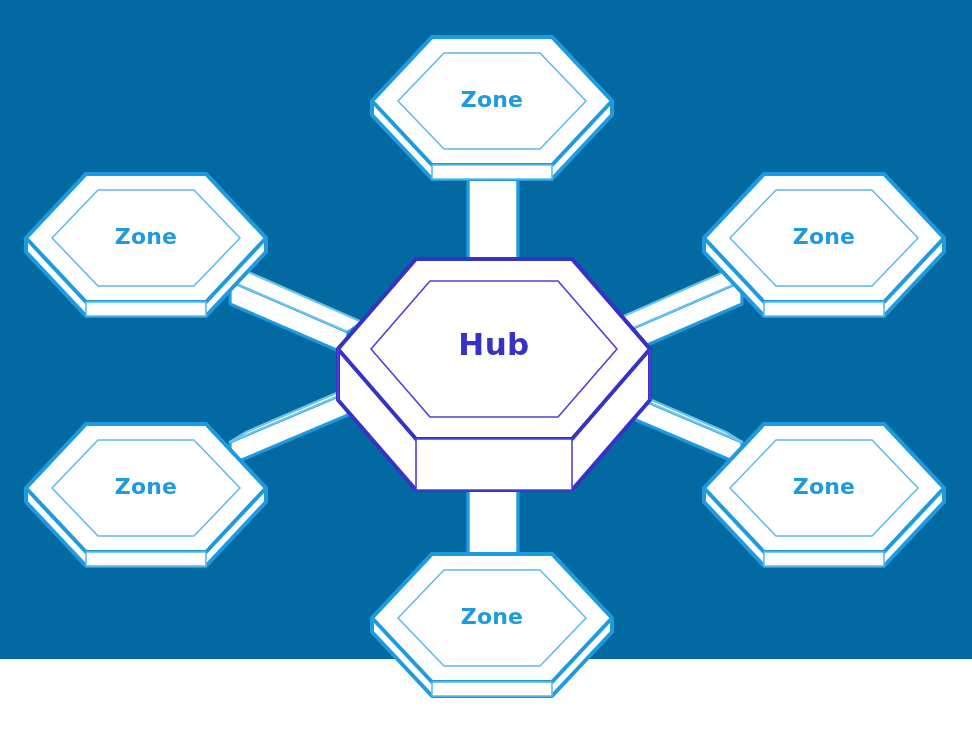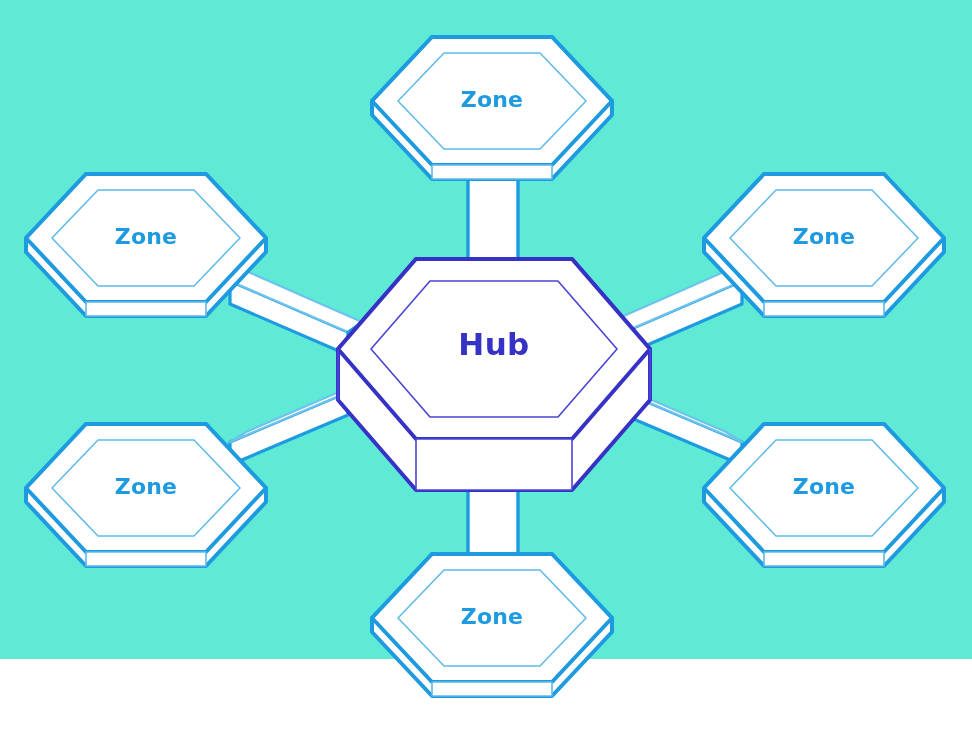--- a/index.html
+++ b/index.html
@@ -11,21 +11,21 @@
   body {
     width: 972px;
     height: 754px;
     font-family: "DejaVu Sans", sans-serif;
     overflow: hidden;
   }
   #diagram-root {
     position: relative;
     width: 972px;
     height: 659px;
-    background: #5eead4;
+    background: #0369a1;
   }
   #diagram-svg {
     position: absolute;
     top: 0;
     left: 0;
     width: 972px;
     height: 754px;
     display: block;
   }
   .node-label {

